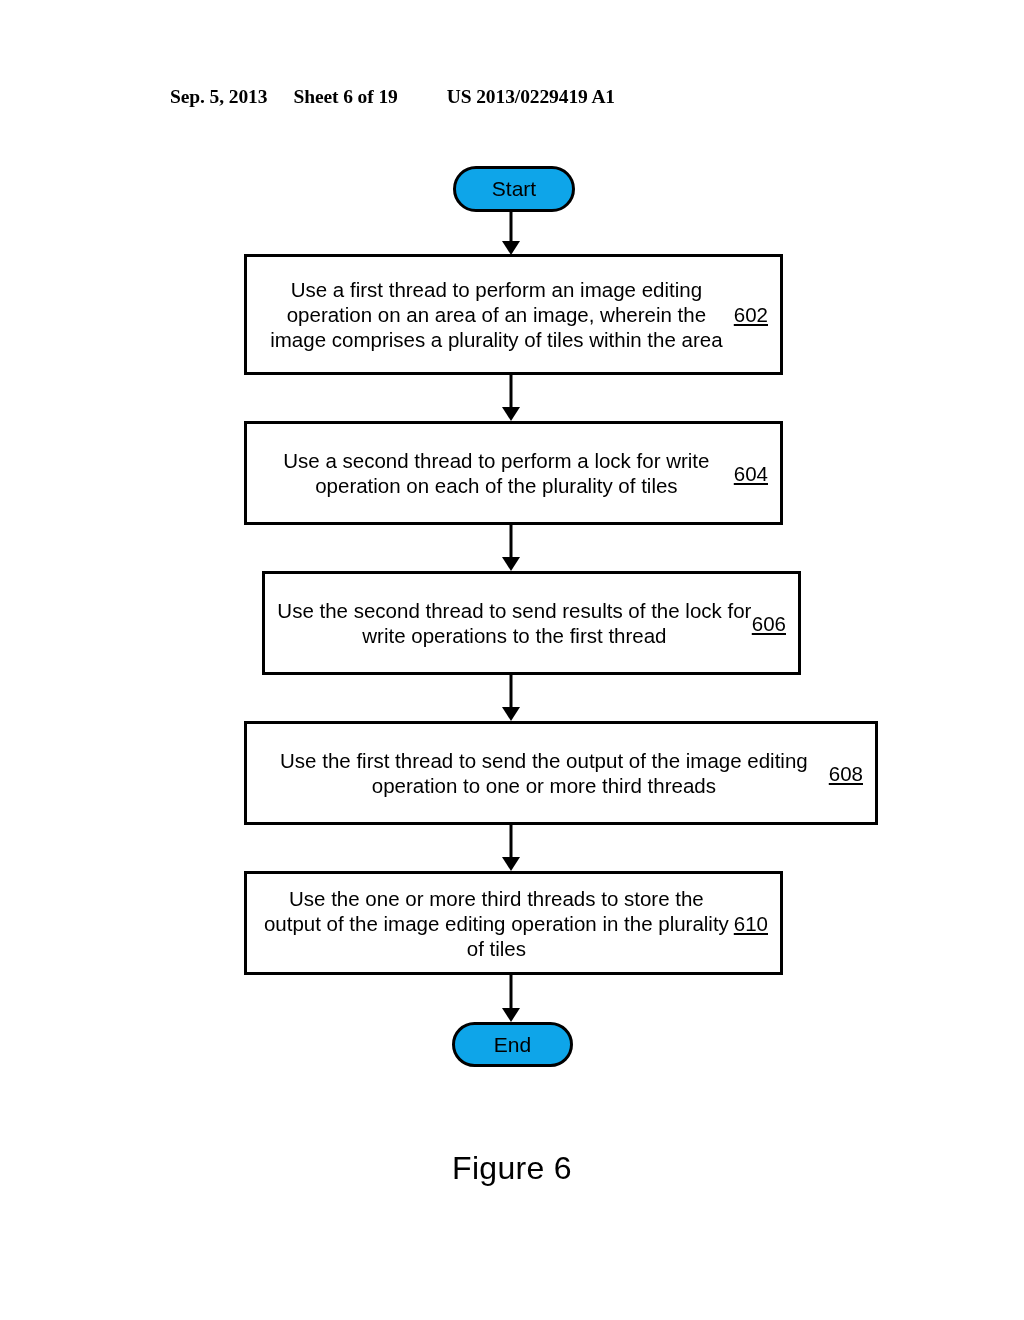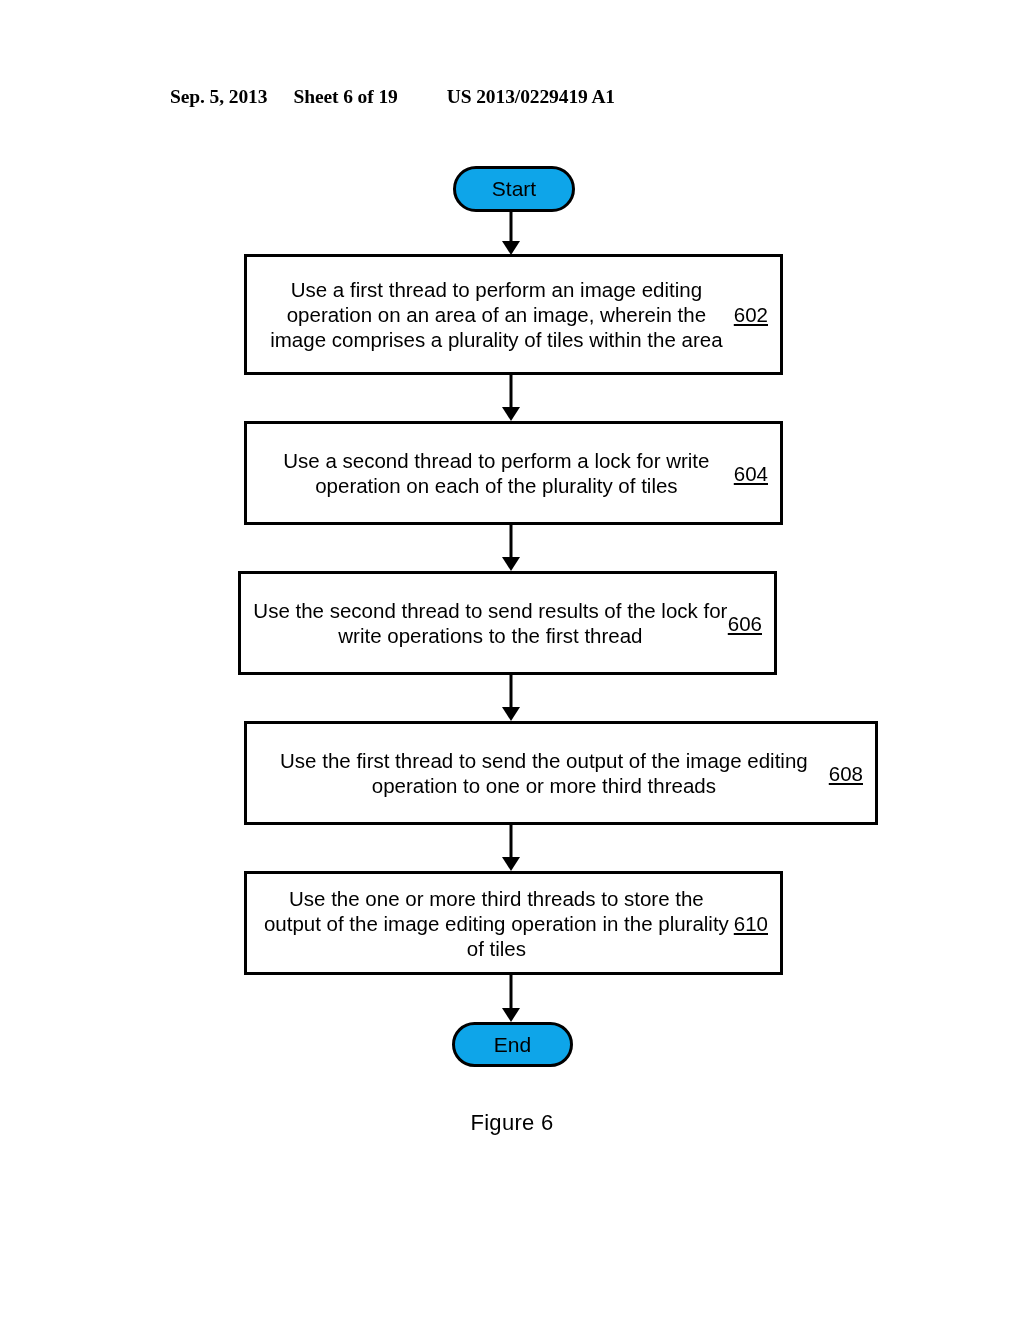--- a/index.html
+++ b/index.html
@@ -105,25 +105,25 @@
     width: 0;
     height: 0;
     border-left: 9px solid transparent;
     border-right: 9px solid transparent;
     border-top: 14px solid #000000;
   }
 
   
   .fig-caption {
     position: absolute;
-    top: 1110px;
+    top: 1150px;
     left: 0;
     width: 1024px;
     text-align: center;
-    font-size: 22px;
+    font-size: 32px;
     letter-spacing: 0.3px;
   }
 </style>
 </head>
 <body>
 
 <div class="page-header">
   <div class="hdr-date">Sep. 5, 2013</div>
   <div class="hdr-sheet">Sheet 6 of 19</div>
   <div class="hdr-num">US 2013/0229419 A1</div>
@@ -153,21 +153,21 @@
   <div class="process" style="left:244px; top:421px; width:539px; height:104px;">
     <div class="body">Use a second thread to perform a lock for write operation on each of the plurality of tiles</div>
     <div class="refnum">604</div>
   </div>
 
   <div class="connector" style="left:499px; top:525px; width:24px; height:46px;">
     <div class="shaft" style="height:32px;"></div>
     <div class="head"></div>
   </div>
 
-  <div class="process" style="left:238px; top:571px; width:539px; height:104px;">
+  <div class="process" style="left:262px; top:571px; width:539px; height:104px;">
     <div class="body">Use the second thread to send results of the lock for write operations to the first thread</div>
     <div class="refnum">606</div>
   </div>
 
   <div class="connector" style="left:499px; top:675px; width:24px; height:46px;">
     <div class="shaft" style="height:32px;"></div>
     <div class="head"></div>
   </div>
 
   <div class="process" style="left:244px; top:721px; width:634px; height:104px;">

